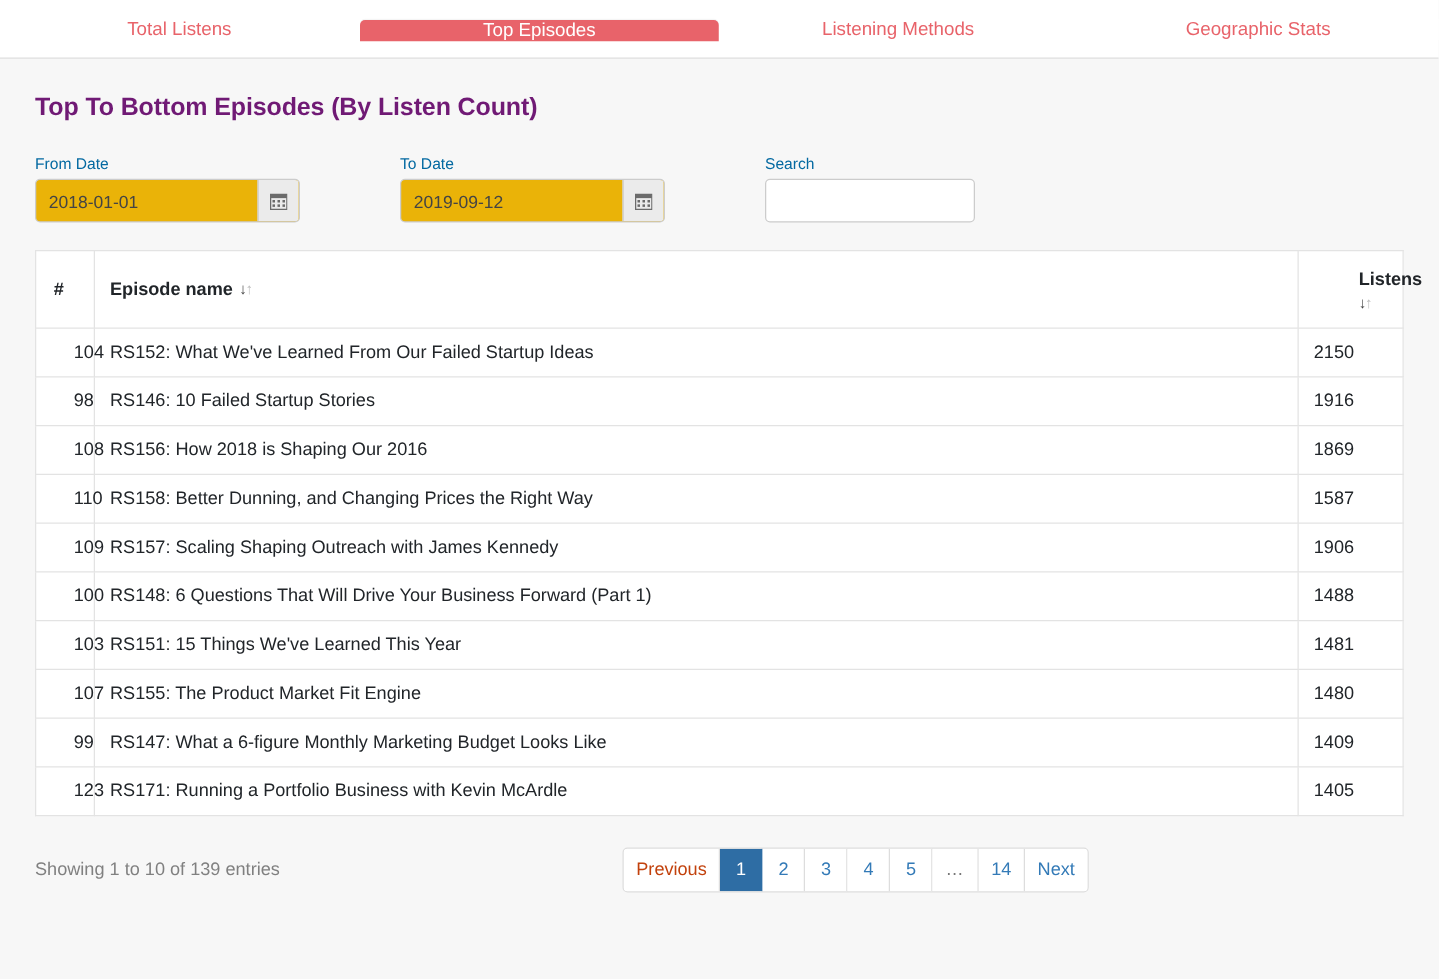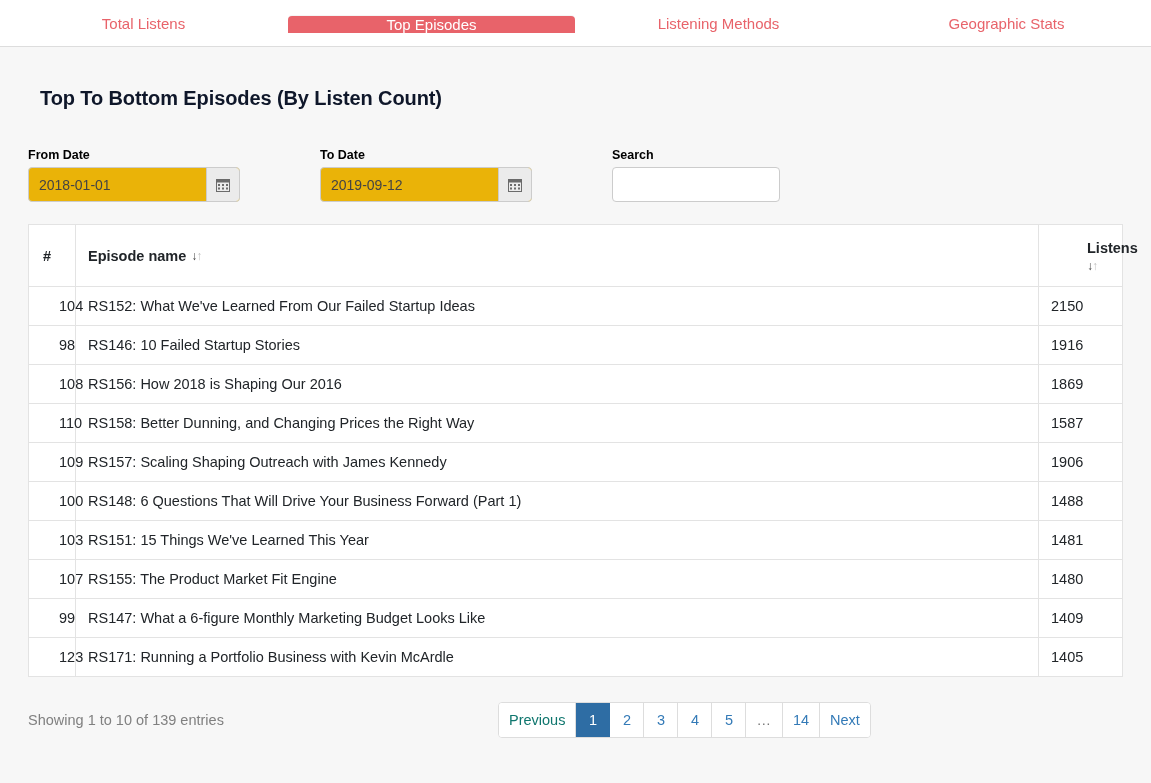--- a/index.html
+++ b/index.html
@@ -59,44 +59,44 @@
 
   
   .page {
     padding: 0 28px;
     background: #f7f7f7;
     height: 736px;
   }
   .page-title {
     font-size: 20px;
     font-weight: bold;
-    color: #0f172a;
-    margin: 12px;
+    color: #701a75;
+    margin: 0;
     padding: 28px 0 20px 0;
     letter-spacing: -0.1px;
   }
 
   
   .filters {
     display: flex;
     align-items: flex-end;
     height: 60px;
     margin-bottom: 22px;
   }
   .field {
     display: flex;
     flex-direction: column;
   }
   .field-from { width: 212px; margin-right: 80px; }
   .field-to   { width: 212px; margin-right: 80px; }
   .field-search { width: 168px; }
   .field-label {
     font-size: 12.5px;
-    font-weight: bold;
-    color: #000000;
+    font-weight: normal;
+    color: #0369a1;
     margin-bottom: 6px;
     line-height: 1;
   }
   .input-group {
     display: flex;
     height: 35px;
     border: 1px solid #ccc;
     border-radius: 4px;
     background: #eab308;
     overflow: hidden;
@@ -213,21 +213,21 @@
     justify-content: center;
     font-size: 14.5px;
     color: #337ab7;
     background: #ffffff;
     border-right: 1px solid #dddddd;
     padding: 0 10px;
     cursor: pointer;
     user-select: none;
   }
   .pagination .pg:last-child { border-right: none; }
-  .pagination .pg.prev { color: #0f766e; }
+  .pagination .pg.prev { color: #c2410c; }
   .pagination .pg.ellipsis { color: #777; cursor: default; letter-spacing: 1px; }
   .pagination .pg.active {
     background: #2e6da4;
     color: #ffffff;
     border-right-color: #2e6da4;
   }
 </style>
 </head>
 <body>
 

